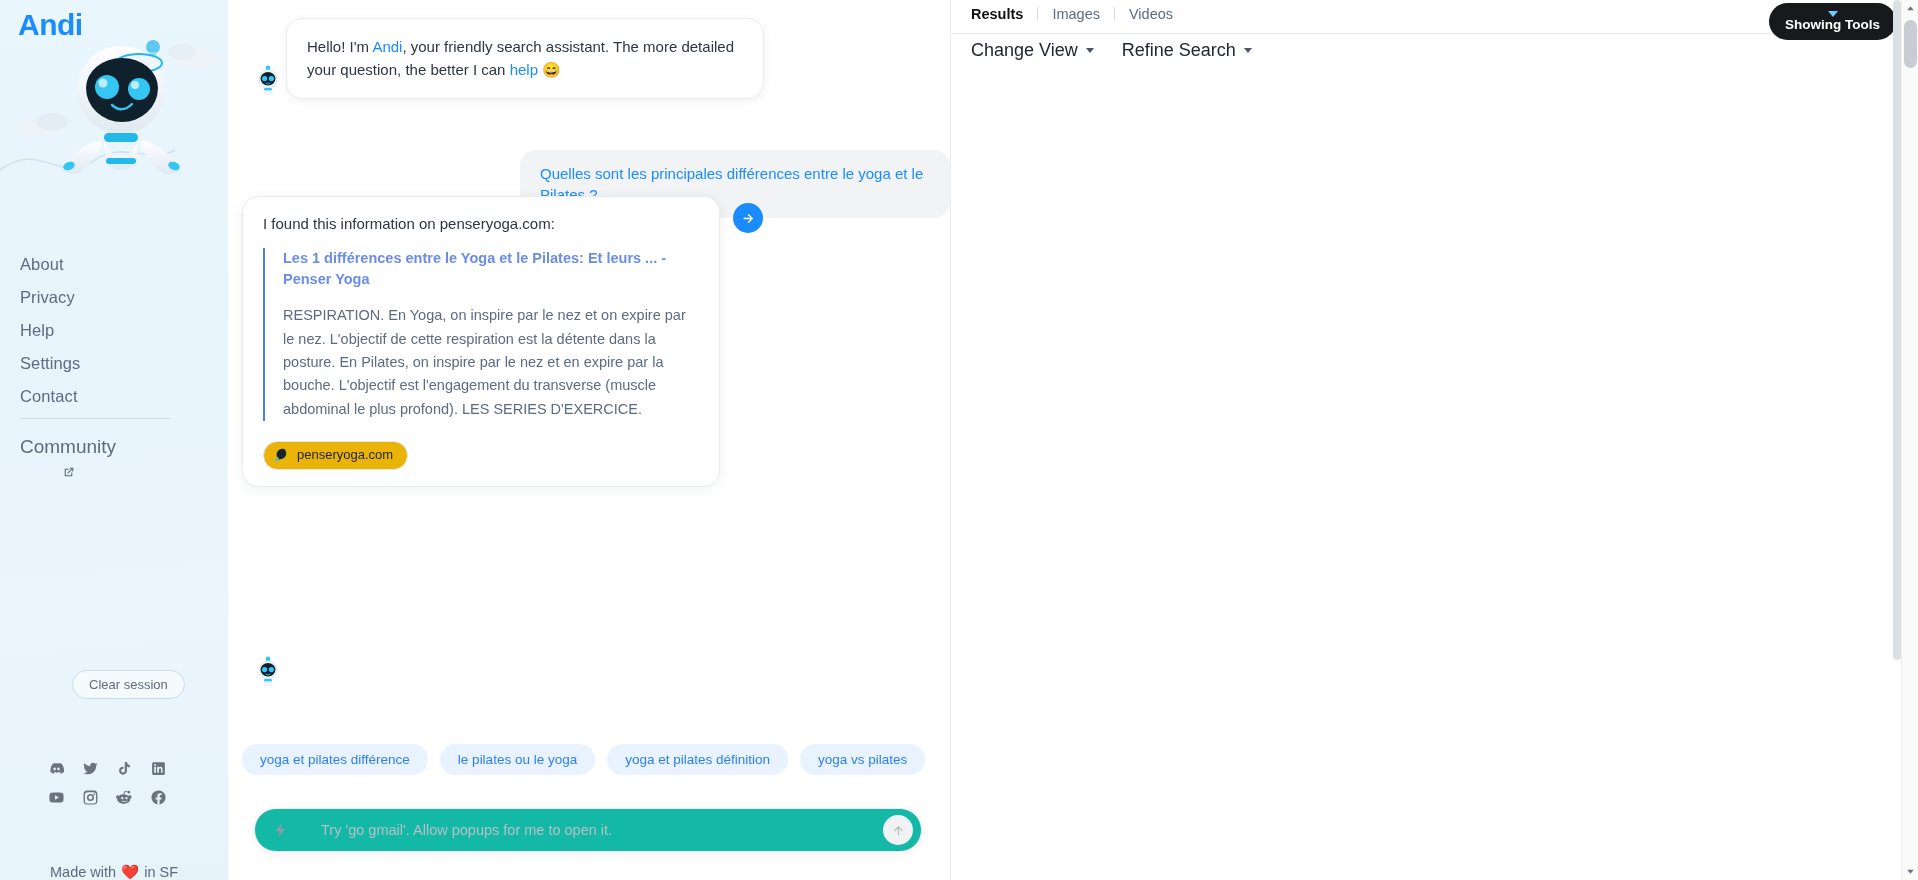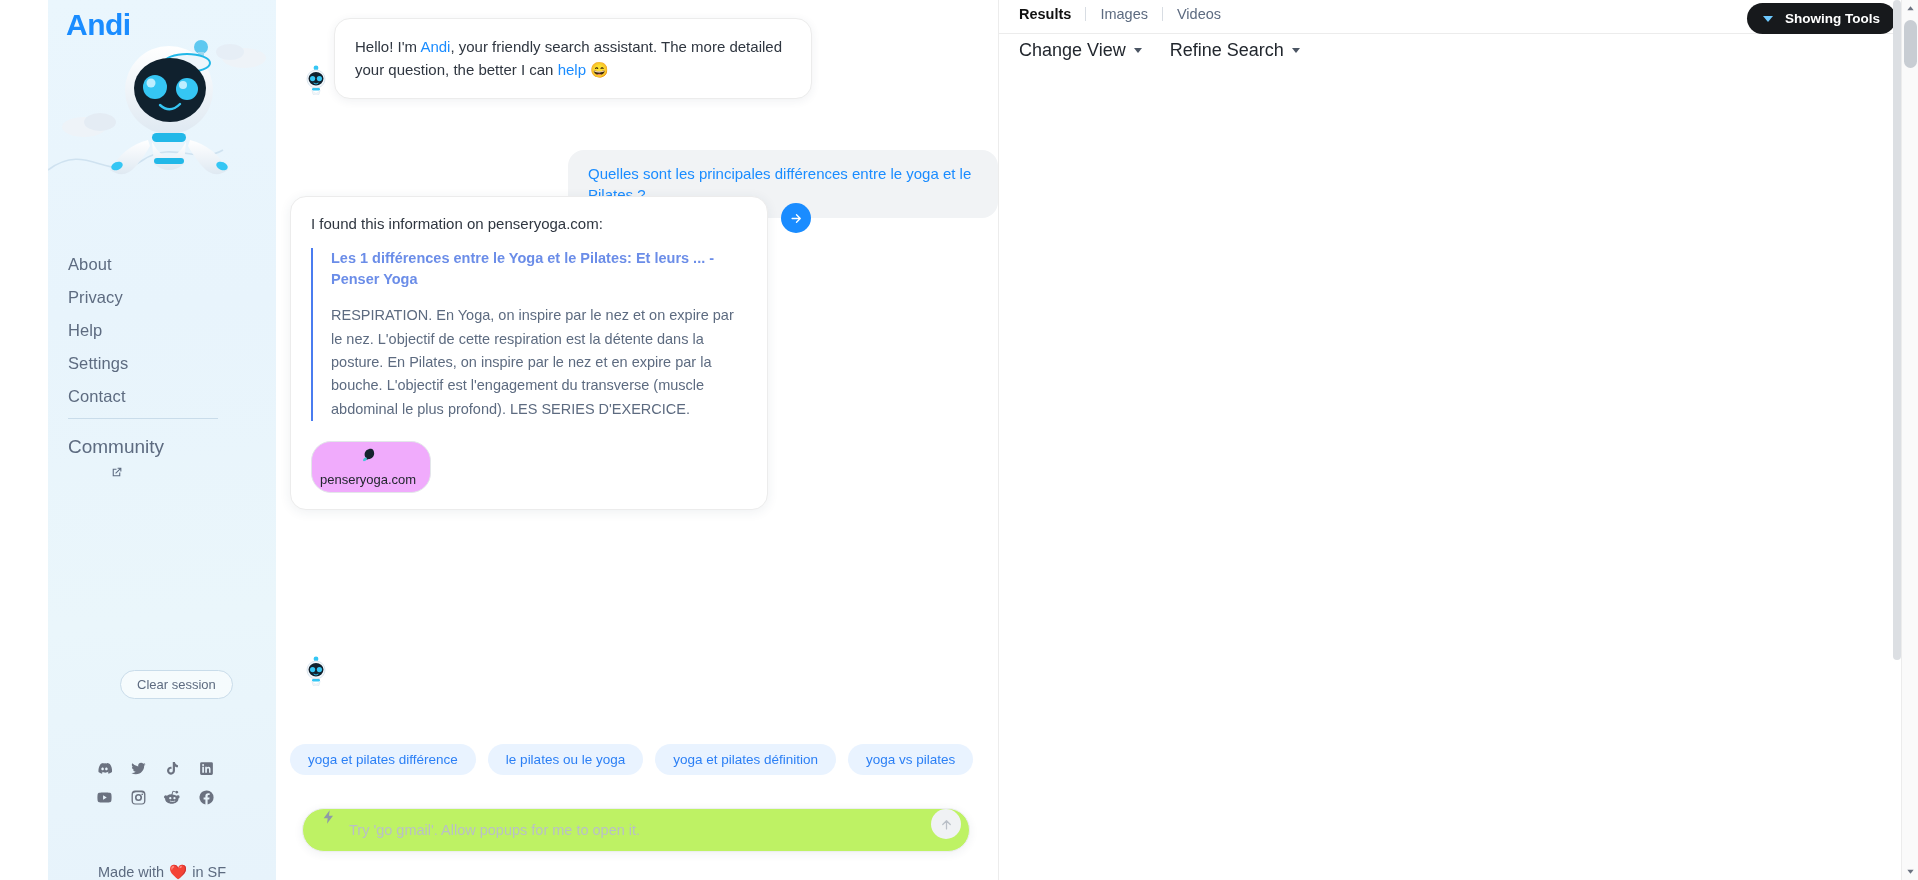--- a/index.html
+++ b/index.html
@@ -2,21 +2,21 @@
 <html><head>
 <meta charset="utf-8">
 <style>
   * { box-sizing: border-box; margin: 0; padding: 0; }
   html, body {
     width: 1918px; height: 880px;
     font-family: "Liberation Sans", sans-serif;
     overflow: hidden;
     background: #ffffff;
   }
-  .app { display: flex; width: 1918px; height: 653px; position: relative; padding-left: 48px; }
+  .app { display: flex; width: 1918px; height: 653px; position: relative; }
 
   
   .sidebar {
     width: 228px; height: 880px; flex: 0 0 228px;
     background: linear-gradient(175deg,#eaf6fd 0%, #e8f4fc 35%, #eaf6fb 70%, #e7f3fb 100%);
     position: relative; overflow: hidden;
   }
   .logo {
     position: absolute; left: 18px; top: 8px;
     font-size: 30px; font-weight: 700; letter-spacing: -0.5px;
@@ -89,46 +89,47 @@
   .quote {
     border-left: 2.5px solid #4a7cf0; padding-left: 18px; margin-bottom: 20px;
   }
   .quote-title {
     color: #6b8de8; font-size: 14.5px; font-weight: 600;
     line-height: 1.45; margin-bottom: 14px; display: block;
     text-decoration: none;
   }
   .quote-body { color: #5d6b80; font-size: 14.5px; line-height: 1.62; }
   .src-chip {
-    display: inline-flex; align-items: center; gap: 8px;
+    display: inline-flex; align-items: flex-start; gap: 8px;
     border: 1px solid #e3e6ea; border-radius: 20px;
     padding: 5px 14px 5px 8px; font-size: 13px; color: #22272e;
-    background: #f0abfc; cursor: pointer; flex-direction: column;
+    background: #eab308; cursor: pointer;
   }
   .go-btn {
     position: absolute; right: -44px; top: 6px;
     width: 30px; height: 30px; border-radius: 50%;
     background: #1a8cff; color: #fff; border: none; cursor: pointer;
     display: flex; align-items: center; justify-content: center;
   }
   .bot-avatar-2 { position: absolute; left: 14px; top: 460px; width: 24px; height: 30px; }
   .pills {
     position: absolute; left: 14px; bottom: 105px;
     display: flex; gap: 12px; flex-wrap: wrap; width: 700px;
   }
   .pill {
     background: #e9f3ff; color: #2b7ff5; border: none;
     border-radius: 20px; padding: 8px 18px; font-size: 13.5px;
     cursor: pointer; white-space: nowrap;
   }
   .searchbar {
     position: absolute; left: 26px; bottom: 28px; width: 668px; height: 44px;
-    background: #bef264; border: 1px solid #eceef0; border-radius: 24px;
-    display: flex; padding: 0 8px 0 18px;
+    background: #14b8a6; border: 1px solid #eceef0; border-radius: 24px;
+    display: flex; align-items: center; padding: 0 8px 0 18px;
     box-shadow: 0 2px 10px rgba(40,60,90,.07);
+    gap: 20px;
   }
   .search-input {
     flex: 1; border: none; outline: none; font-size: 14.5px;
     color: #2f3640; background: transparent; margin-left: 12px;
     font-family: inherit;
   }
   .search-input::placeholder { color: #b9bfc7; }
   .send-btn {
     width: 30px; height: 30px; border-radius: 50%;
     background: #f0f2f4; border: none; cursor: pointer;
@@ -154,21 +155,21 @@
   .tool-btn {
     display: flex; align-items: center; gap: 8px; color: #22272e;
     background: none; border: none; cursor: pointer; font-size: 18px; font-family: inherit;
   }
   .caret { width: 0; height: 0; border-left: 4.5px solid transparent;
            border-right: 4.5px solid transparent; border-top: 5px solid #4b5563; }
   .showing-tools {
     position: absolute; right: 22px; top: 3px;
     background: #17191c; color: #fff; border: none; border-radius: 20px;
     padding: 8px 16px; font-size: 13.5px; font-weight: 700; cursor: pointer;
-    display: flex; align-items: center; gap: 12px; font-family: inherit;
+    display: flex; align-items: center; gap: 0; font-family: inherit; flex-direction: column;
   }
   .caret-w { width: 0; height: 0; border-left: 5px solid transparent;
              border-right: 5px solid transparent; border-top: 6px solid #6ec9ff; }
   
   .sb-outer {
     position: absolute; right: 0; top: 0; width: 17px; height: 880px;
     background: #fafafa; border-left: 1px solid #ececec;
   }
   .sb-arrow-t, .sb-arrow-b {
     position: absolute; left: 0; width: 17px; height: 17px;

